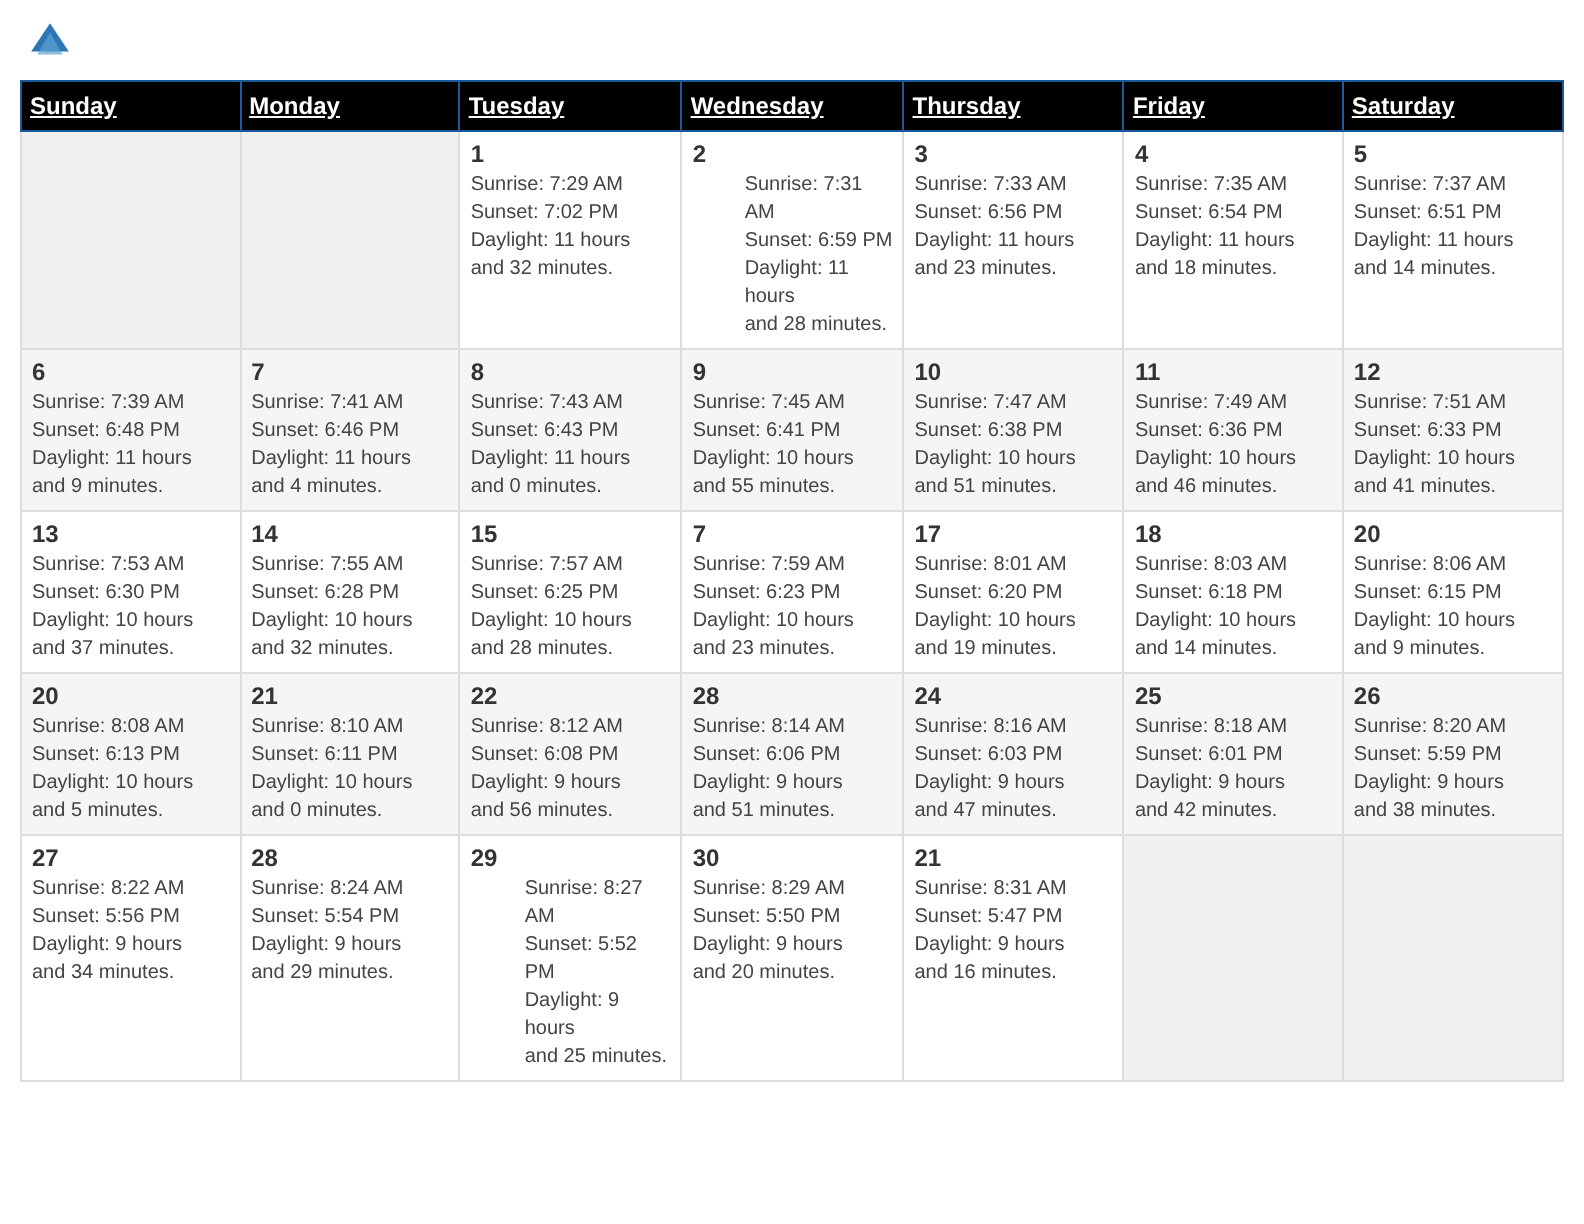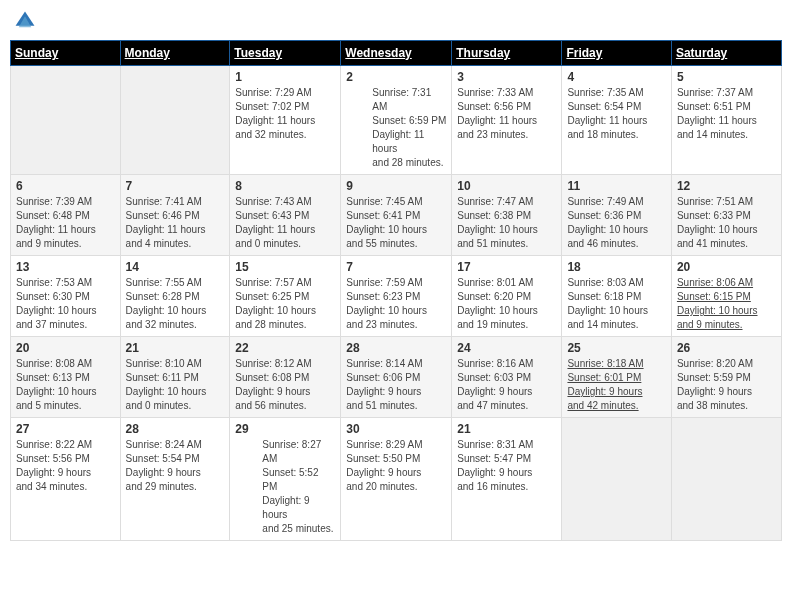--- a/index.html
+++ b/index.html
@@ -253,21 +253,21 @@
         </td>
         <td>
           <div class="day-num">18</div>
           <div class="day-detail" style="white-space: pre-line;">Sunrise: 8:03 AM
 Sunset: 6:18 PM
 Daylight: 10 hours
 and 14 minutes.</div>
         </td>
         <td>
           <div class="day-num">20</div>
-          <div class="day-detail" style="white-space: pre-line; text-decoration: underline;">Sunrise: 8:06 AM
+          <div class="day-detail" style="white-space: pre-line;">Sunrise: 8:06 AM
 Sunset: 6:15 PM
 Daylight: 10 hours
 and 9 minutes.</div>
         </td>
       </tr>
       <tr>
         <td>
           <div class="day-num">20</div>
           <div class="day-detail" style="white-space: pre-line;">Sunrise: 8:08 AM
 Sunset: 6:13 PM
@@ -297,21 +297,21 @@
         </td>
         <td>
           <div class="day-num">24</div>
           <div class="day-detail" style="white-space: pre-line;">Sunrise: 8:16 AM
 Sunset: 6:03 PM
 Daylight: 9 hours
 and 47 minutes.</div>
         </td>
         <td>
           <div class="day-num">25</div>
-          <div class="day-detail" style="white-space: pre-line; text-decoration: underline;">Sunrise: 8:18 AM
+          <div class="day-detail" style="white-space: pre-line;">Sunrise: 8:18 AM
 Sunset: 6:01 PM
 Daylight: 9 hours
 and 42 minutes.</div>
         </td>
         <td>
           <div class="day-num">26</div>
           <div class="day-detail" style="white-space: pre-line;">Sunrise: 8:20 AM
 Sunset: 5:59 PM
 Daylight: 9 hours
 and 38 minutes.</div>

